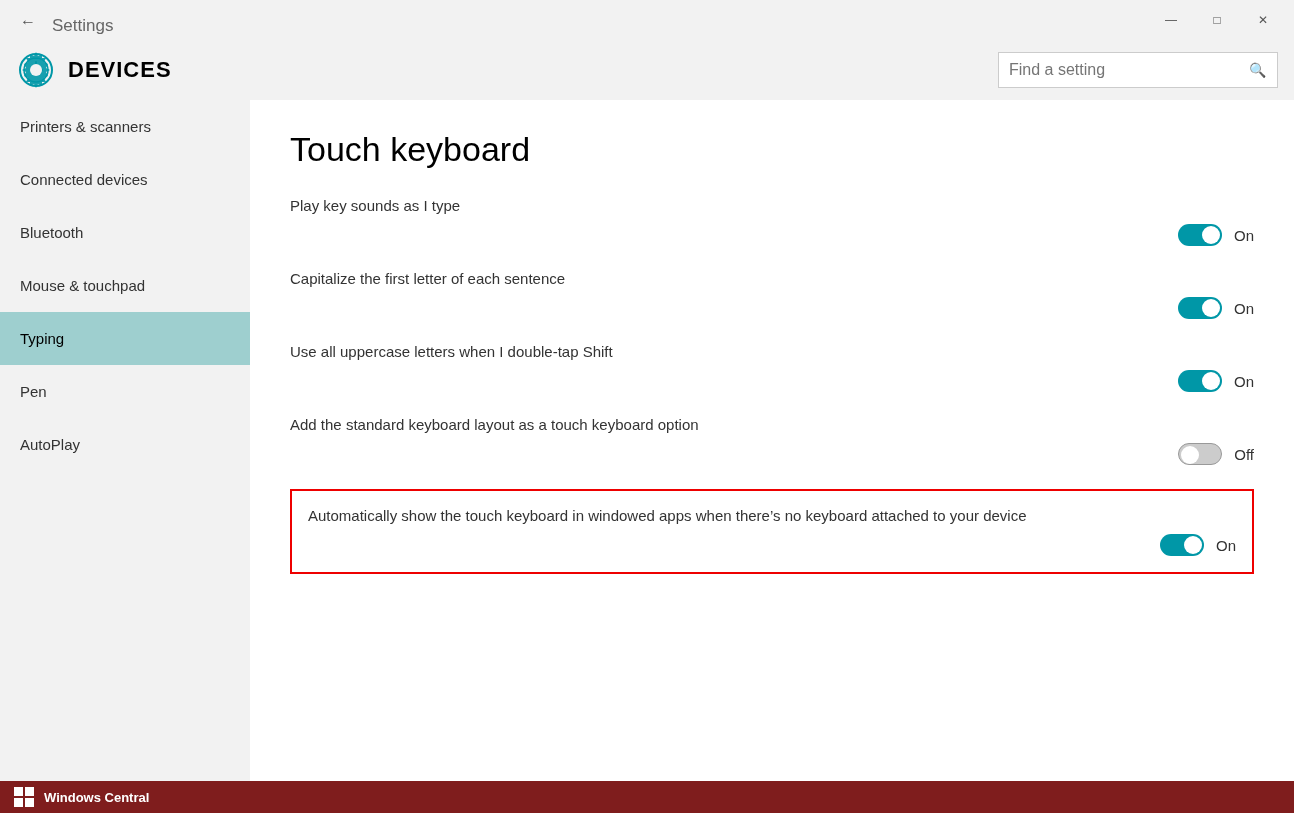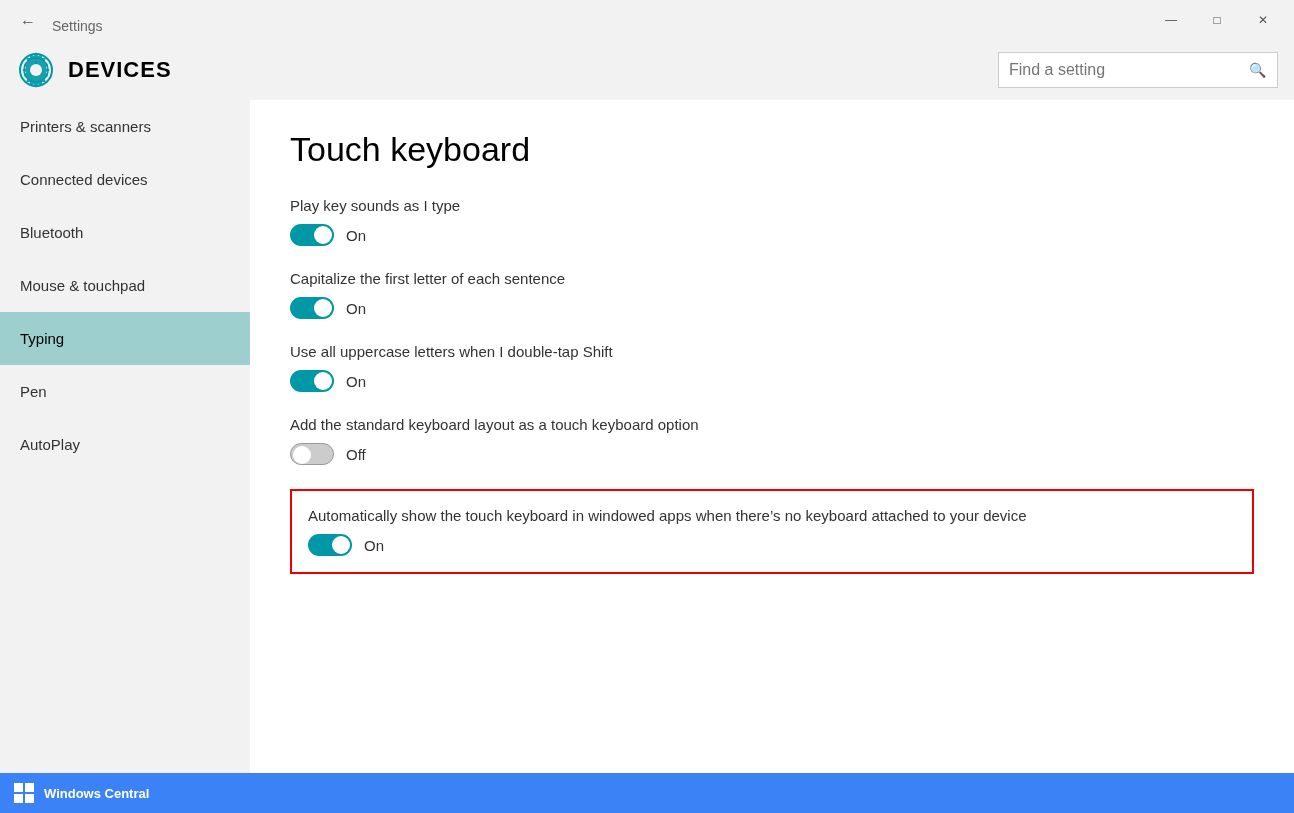--- a/index.html
+++ b/index.html
@@ -32,21 +32,21 @@
       width: 40px;
       height: 40px;
       display: flex;
       align-items: center;
       justify-content: center;
       cursor: pointer;
       font-size: 16px;
       color: #555;
     }
     .titlebar-title {
-      font-size: 14px;
+      font-size: 17px;
       color: #666;
       margin-left: 4px;
       margin-top: 11px;
     }
     .titlebar-controls {
       margin-left: auto;
       display: flex;
     }
     .titlebar-btn {
       width: 46px;
@@ -151,20 +151,21 @@
     }
     .setting-label {
       font-size: 15px;
       color: #333;
       margin-bottom: 10px;
     }
     .toggle-row {
       display: flex;
       align-items: center;
       gap: 12px;
+      justify-content: flex-end;
     }
     .toggle-text {
       font-size: 15px;
       color: #333;
     }
 
     
     .toggle {
       position: relative;
       width: 44px;
@@ -197,22 +198,22 @@
 
     
     .setting-highlighted {
       border: 2px solid #e00;
       padding: 16px;
       margin-bottom: 8px;
     }
 
     
     .bottombar {
-      height: 40px;
-      background: #3b82f6;
+      height: 32px;
+      background: #7f1d1d;
       display: flex;
       align-items: center;
       padding: 12px 12px;
       flex-shrink: 0;
     }
     .bottombar-logo {
       color: white;
       display: flex;
       align-items: center;
       gap: 8px;

